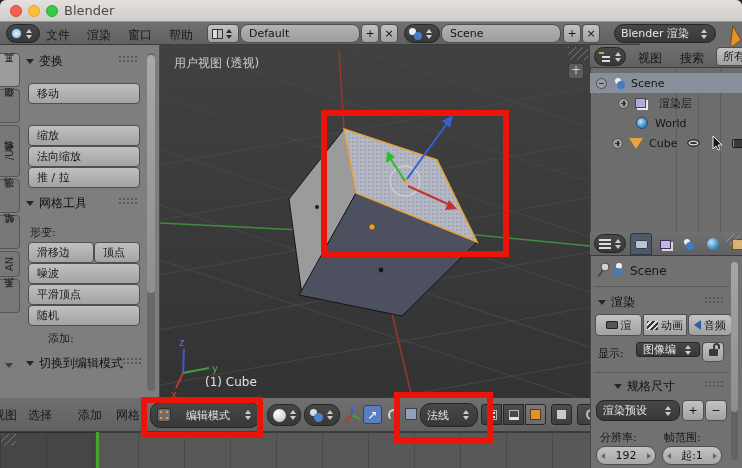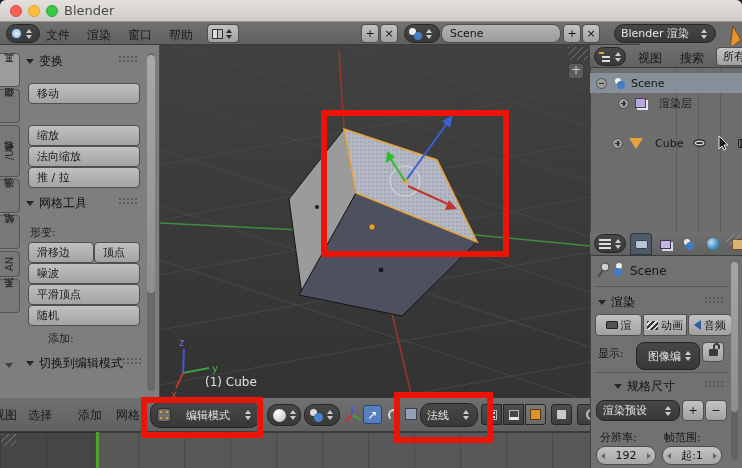--- a/index.html
+++ b/index.html
@@ -97,20 +97,23 @@
     <span class="abs menu" style="left:46px">文件</span>
     <span class="abs menu" style="left:87px">渲染</span>
     <span class="abs menu" style="left:128px">窗口</span>
     <span class="abs menu" style="left:169px">帮助</span>
     <div class="abs lb" style="left:207px;top:2px;width:32px;height:19px">
       <span class="sq" style="width:11px;height:10px;border:1px solid #333;background:linear-gradient(90deg,#ddd 45%,#333 45%,#333 55%,#bbb 55%)"></span>
       <span class="sp dksp">
           <i class="u"></i>
           <i class="d"></i>
         </span>
+    </div>
+    <div class="abs field" style="left:240px;top:2px;width:120px;height:19px">
+      <span>Default</span>
     </div>
     <div class="abs lb" style="left:361px;top:2px;width:18px;height:19px">
         <span>+</span>
       </div>
     <div class="abs lb" style="left:380px;top:2px;width:18px;height:19px">
         <span>×</span>
       </div>
     <div class="abs dk" style="left:404px;top:2px;width:36px;height:19px;padding:0 4px">
       <span class="ball" style="width:7px;height:7px;background:#eee;margin-right:-6px;margin-top:-4px"></span>
       <span class="ball" style="width:8px;height:8px;background:#3f7ec4;margin-top:4px"></span>
@@ -263,20 +266,21 @@
       </g>
       <g>
         <line x1="23" y1="328" x2="24" y2="304" stroke="#4a52cc" stroke-width="2"></line>
         <line x1="23" y1="328" x2="49" y2="323" stroke="#3f9f3f" stroke-width="2"></line>
         <line x1="23" y1="328" x2="16" y2="343" stroke="#b83a2e" stroke-width="2"></line>
         <text x="19" y="301" fill="#6a72e0" font-size="10">z</text>
         <text x="52" y="327" fill="#46b046" font-size="10">y</text>
         <text x="11" y="353" fill="#c4473a" font-size="10">x</text>
       </g>
     </svg>
+    <span id="view-label" class="abs nw">用户视图 (透视)</span>
     <span id="obj-label" class="abs nw">(1) Cube</span>
     <div id="vp-plus" class="abs">+</div>
     <div class="abs hatch" style="right:2px;top:2px;width:20px;height:13px"></div>
   </div>
 
   <div id="v3dheader" class="abs hdr">
     <span class="abs menu" style="left:-7px;top:9px">视图</span>
     <span class="abs menu" style="left:28px;top:9px">选择</span>
     <span class="abs menu" style="left:78px;top:9px">添加</span>
     <span class="abs menu" style="left:116px;top:9px">网格</span>
@@ -367,24 +371,28 @@
       <span class="toggle" style="margin-left:6px"></span>
       <span class="ball" style="width:6px;height:6px;background:#f0f0f0;margin-left:8px;margin-top:-5px"></span>
       <span class="ball" style="width:8px;height:8px;background:#3f7ec4;margin-left:-4px;margin-top:4px"></span>
       <span style="margin-left:6px">Scene</span>
     </div>
     <div class="abs orow" style="top:48px">
       <span class="toggle plus" style="margin-left:28px"></span>
       <span class="sq" style="width:11px;height:10px;margin-left:6px;background:#b8a7d8;border:1px solid #4a3f66;box-shadow:2px 2px 0 #e6e6e6"></span>
       <span style="margin-left:13px" class="nw">渲染层</span>
     </div>
+    <div class="abs orow" style="top:68px">
+      <span class="ball" style="width:12px;height:12px;margin-left:46px;background:radial-gradient(circle at 35% 35%,#bfe3f5,#3f8ec4 60%,#2a6a94);border:1px solid #1e4e70"></span>
+      <span style="margin-left:7px">World</span>
+    </div>
     <div class="abs orow" style="top:88px">
       <span class="toggle plus" style="margin-left:22px"></span>
       <span style="margin-left:6px;width:0;height:0;border-left:7px solid transparent;border-right:7px solid transparent;border-top:11px solid #e8a33d;flex:none"></span>
-      <span style="margin-left:12px">Cube</span>
+      <span style="margin-left:6px">Cube</span>
       <span class="ball" style="width:13px;height:8px;margin-left:10px;background:#2b2b2b;border-radius:50%;box-shadow:inset 0 0 0 1.5px #2b2b2b,inset 0 0 0 3px #cfcfcf"></span>
       <svg style="margin-left:12px;flex:none" width="11" height="15">
         <polygon points="1,0 1,13 4,10 6,14 8,13 6,9 10,9" fill="#1a1a1a" stroke="#e8e8e8" stroke-width="1"></polygon>
       </svg>
       <span class="sq" style="width:13px;height:9px;margin-left:9px;background:#3a3a3a;border-radius:2px;box-shadow:inset 0 0 0 1px #1c1c1c,inset 3px 0 0 -1px #8a8a8a"></span>
     </div>
   </div>
 
   <div id="props" class="abs">
     <div class="abs hdr" style="left:0;top:0;width:152px;height:24px">
@@ -433,21 +441,21 @@
     </div>
     <div class="abs lb" style="left:53px;top:82px;width:44px;height:22px;border-radius:0">
       <span class="sq" style="width:11px;height:9px;background:repeating-linear-gradient(135deg,#333 0 2px,#ddd 2px 4px)"></span>
       <span>动画</span>
     </div>
     <div class="abs lb" style="left:98px;top:82px;width:44px;height:22px">
       <span class="sq" style="width:0;height:0;border-top:5px solid transparent;border-bottom:5px solid transparent;border-right:7px solid #2d5f9e"></span>
       <span>音频</span>
     </div>
     <span class="abs plabel" style="left:8px;top:114px">显示:</span>
-    <div class="abs dk" style="left:46px;top:110px;width:64px;height:28px;border-radius:8px;justify-content:flex-end">
+    <div class="abs dk" style="left:46px;top:110px;width:64px;height:15px;border-radius:3px;justify-content:space-between">
       <span class="lbl nw">图像编</span>
       <span class="sp">
           <i class="u"></i>
           <i class="d"></i>
         </span>
     </div>
     <div class="abs lb" style="left:112px;top:110px;width:22px;height:20px">
       <span class="sq" style="width:9px;height:7px;background:#3a3a3a;border-radius:1px;position:relative">
           <span style="position:absolute;left:4px;top:-6px;width:7px;height:6px;border:2px solid #3a3a3a;border-bottom:none;border-radius:4px 4px 0 0"></span>
         </span>

